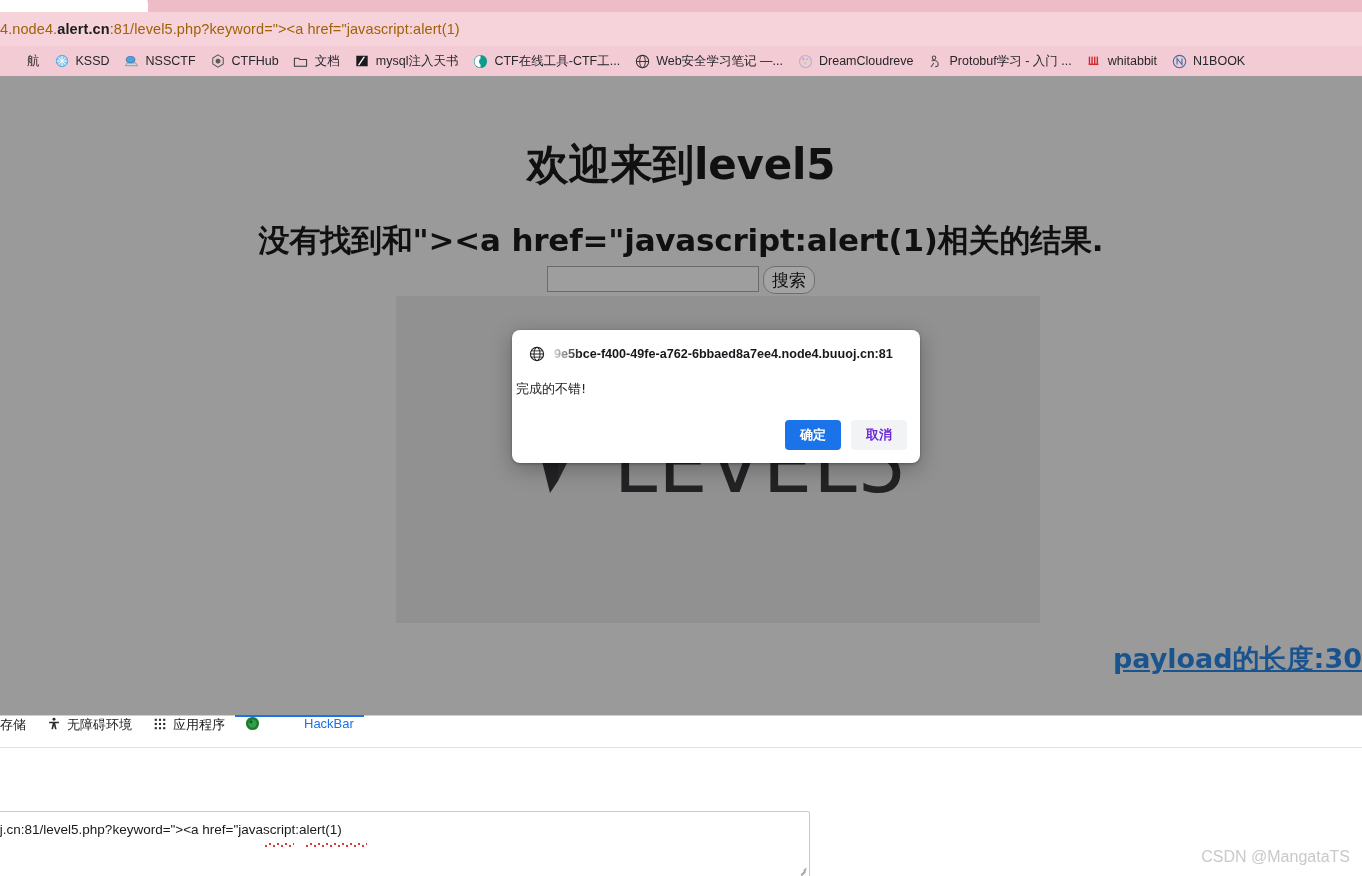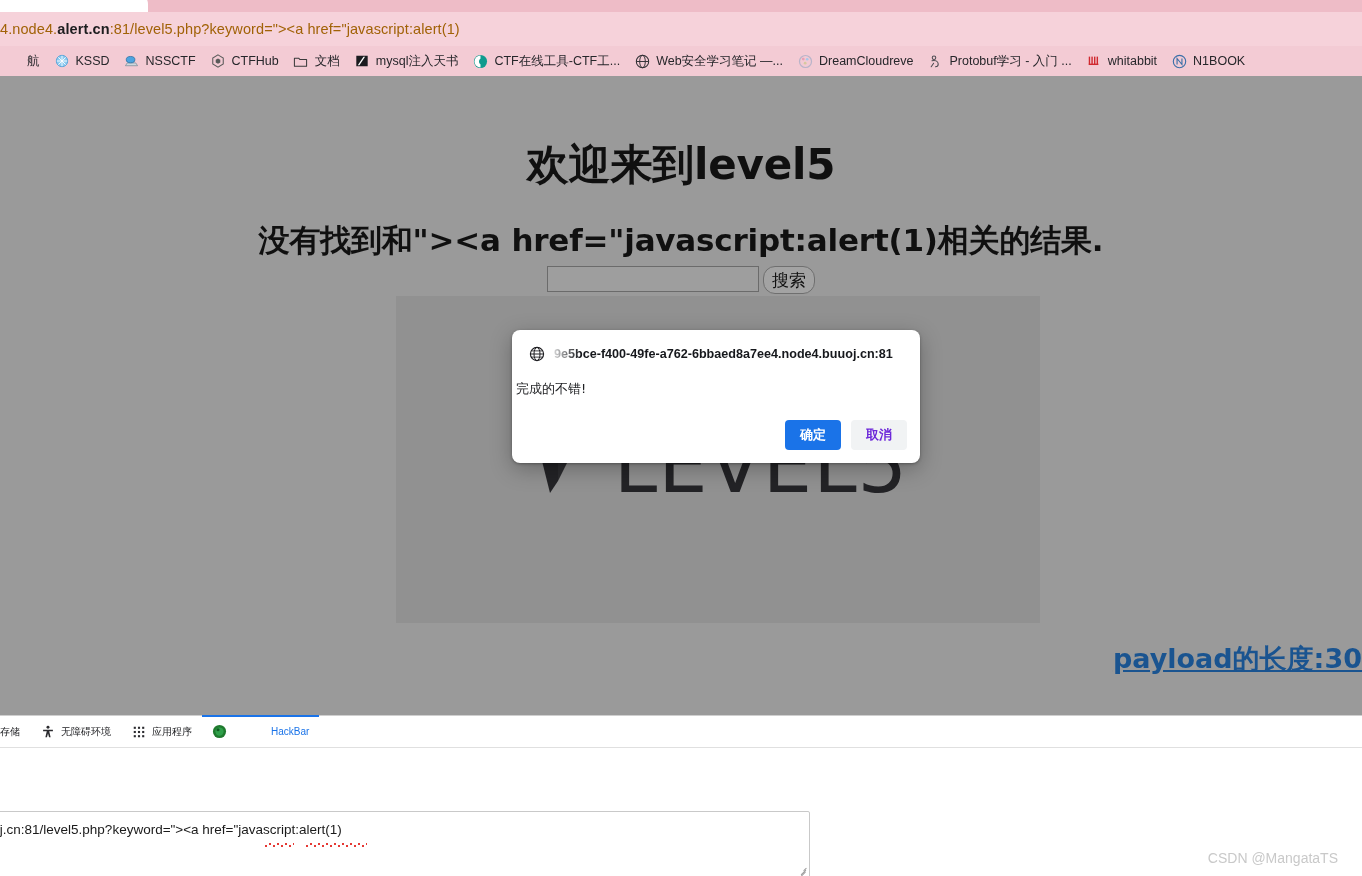--- a/index.html
+++ b/index.html
@@ -198,24 +198,24 @@
     border-top: 1px solid #cfcfcf;
   }
   .dt-tabs {
     position: absolute; left: 0; top: 0; width: 1362px; height: 32px;
     display: flex; align-items: center;
     border-bottom: 1px solid #e0e0e0;
     padding-left: 0px;
     white-space: nowrap;
   }
   .dt-tab {
-    display: inline-flex; align-items: center; gap: 6px;
+    display: inline-flex; gap: 6px;
     height: 31px;
     padding: 0 10px;
-    font-size: 10px;
+    font-size: 13px;
     color: #202124;
     cursor: pointer;
     position: relative;
   }
   .dt-tab.selected { color: #1a73e8; gap: 44px; }
   .dt-tab.selected::before {
     content: ""; position: absolute; left: 0; right: 0; top: -1px;
     height: 2px; background: #1a73e8;
   }
   .dt-tab .dt-ico {
@@ -256,22 +256,22 @@
     position: absolute;
     height: 4px;
     background-image:
       radial-gradient(circle at 2px 3px, #e53935 1.2px, transparent 1.4px),
       radial-gradient(circle at 6px 1px, #e53935 1.2px, transparent 1.4px);
     background-size: 8px 4px;
     background-repeat: repeat-x;
   }
 
   .watermark {
-    position: absolute; right: 24px; bottom: 10px;
-    font-size: 14px; color: #c9c9c9;
+    position: absolute; right: 12px; bottom: 10px;
+    font-size: 16px; color: #c9c9c9;
     font-family: "Liberation Sans", "DejaVu Sans", sans-serif;
     user-select: none;
   }
 </style>
 </head>
 <body>
 
 <div id="root">
 
   <div class="chrome">

